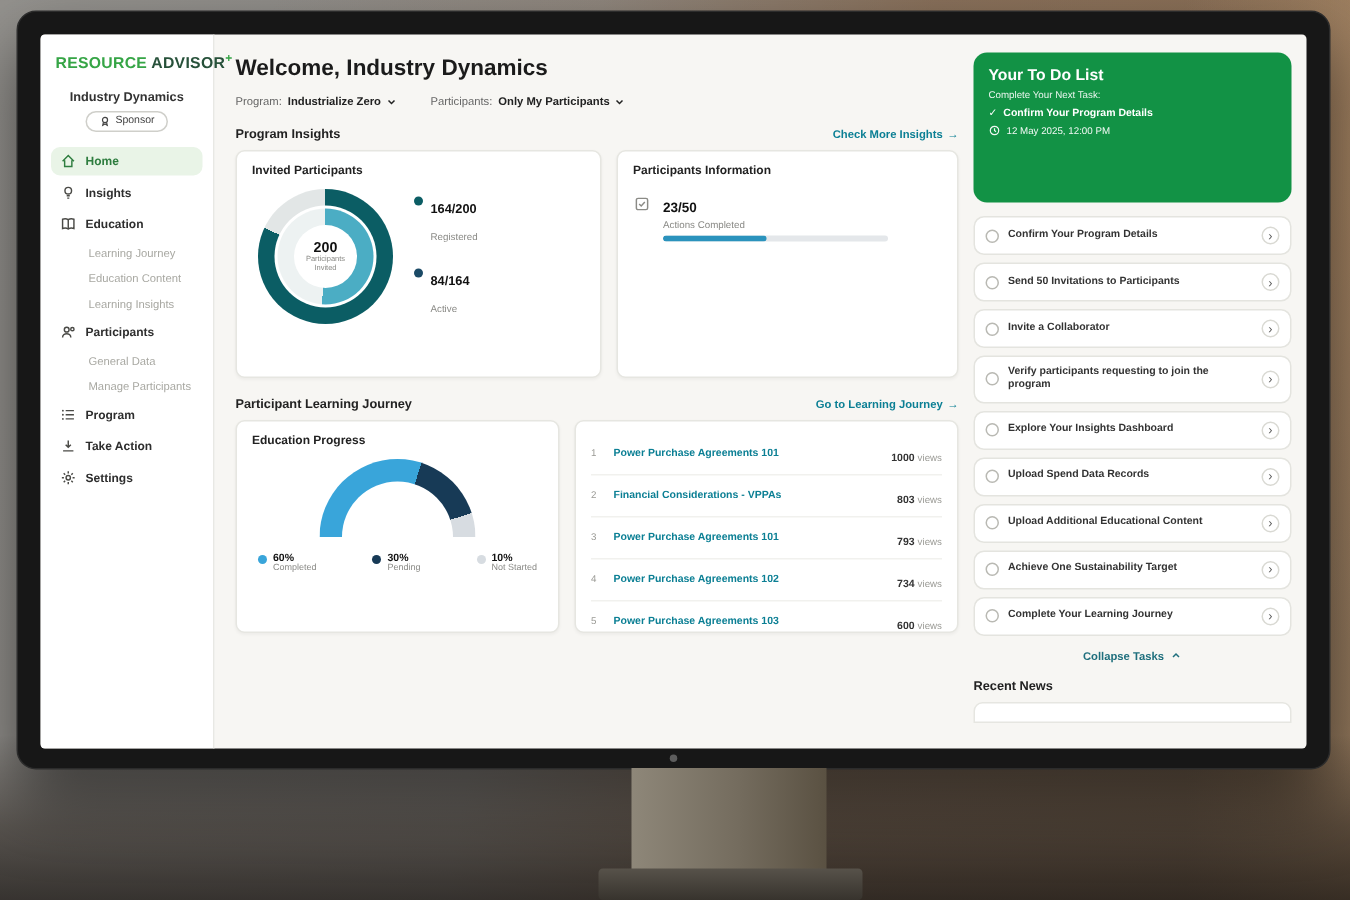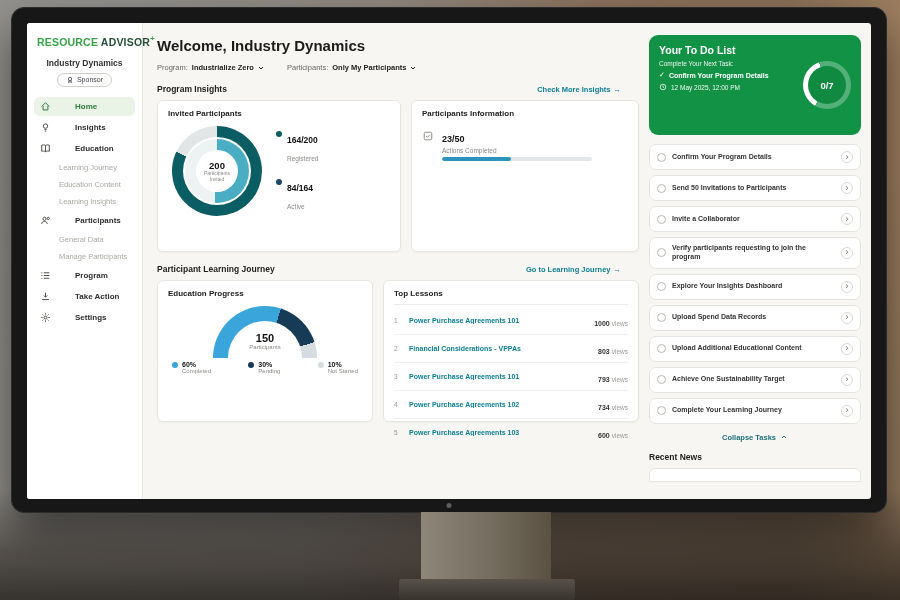--- a/index.html
+++ b/index.html
@@ -33,34 +33,34 @@
   
   .sidebar { width:116px; flex:none; background:#fff; border-right:1px solid #e8e8e4; padding:10px 7px 8px; }
   .logo { font-size:10.5px; font-weight:800; letter-spacing:.2px; margin:1px 0 10px 3px; white-space:nowrap; }
   .logo .p1 { color:#36a546; }
   .logo .p2 { color:#27513a; }
   .logo .plus { color:#36a546; font-size:8px; vertical-align:super; }
   .org-name { text-align:center; font-size:8.5px; font-weight:700; color:#333; margin-bottom:5px; }
   .badge { display:flex; align-items:center; gap:3px; width:fit-content; margin:0 auto 10px;
     border:1px solid #cfcfca; border-radius:10px; padding:2px 8px; font-size:7px; color:#444; background:#fff; }
   .nav { display:flex; flex-direction:column; gap:2px; }
-  .nav-item { display:flex; align-items:center; gap:24px; padding:4px 6px; border-radius:6px;
+  .nav-item { display:flex; align-items:center; gap:6px; padding:4px 6px; border-radius:6px;
     font-size:8px; font-weight:700; color:#2e2e2e; cursor:pointer; }
   .nav-item .nico { color:#4a4a46; display:flex; }
   .nav-item.active { background:#e9f4e7; color:#2e7d3f; }
   .nav-item.active .nico { color:#2e7d3f; }
   .nav-item.sub { padding:3px 6px 3px 25px; font-size:7.5px; font-weight:400; color:#a8a8a2; }
 
   
   .main { flex:1; padding:12px 10px 0 14px; overflow:hidden; }
   .h1 { font-size:15px; font-weight:700; color:#1b1b1b; margin:2px 0 9px; }
   .filters { display:flex; gap:22px; align-items:center; font-size:7.5px; color:#666; }
   .filter { display:flex; align-items:center; gap:4px; }
   .filter .fval { font-weight:700; color:#222; display:flex; align-items:center; gap:3px; cursor:pointer; }
-  .sect-head { display:flex; justify-content:space-between; align-items:center; margin:12px 18px 6px 0; }
+  .sect-head { display:flex; justify-content:space-between; align-items:center; margin:12px 0 6px 0; }
   .sect-title { font-size:8.5px; font-weight:700; color:#222; }
   .sect-link { font-size:7.5px; font-weight:700; color:#0b7f94; cursor:pointer; display:flex; gap:3px; align-items:center; }
   .cards-row { display:flex; gap:10px; }
   .card { background:#fff; border:1px solid #e6e6e1; border-radius:6px; padding:8px 10px;
     box-shadow:0 1px 2px rgba(0,0,0,.04); }
   .card-title { font-size:8px; font-weight:700; color:#222; margin-bottom:8px; }
 
   
   .card-invited { width:244px; height:152px; }
   .donut-wrap { display:flex; align-items:center; gap:14px; padding-left:4px; }
@@ -346,24 +346,20 @@
           <span>Go to Learning Journey</span>
           <span>→</span>
         </span>
       </div>
 
       <div class="cards-row">
 
         <div class="card card-edu">
           <div class="card-title">Education Progress</div>
           <div class="gauge" style="--a1: 108deg; --a2: 162deg;"></div>
-          <div class="gauge-center">
-            <div class="gv">150</div>
-            <div class="gl">Participants</div>
-          </div>
           <div class="gauge-legend">
             <div class="gleg">
               <div class="row1">
                   <span class="leg-dot" style="background:#39a5da"></span>
                   <span>60%</span>
                 </div>
               <div class="row2">Completed</div>
             </div>
             <div class="gleg">
               <div class="row1">
@@ -376,21 +372,20 @@
               <div class="row1">
                   <span class="leg-dot" style="background:#d7dce1"></span>
                   <span>10%</span>
                 </div>
               <div class="row2">Not Started</div>
             </div>
           </div>
         </div>
 
         <div class="card card-lessons">
-          <div class="card-title">Top Lessons</div>
           <div class="lesson-row">
             <span class="l-rank">1</span>
             <span class="l-title">Power Purchase Agreements 101</span>
             <span><span class="l-views">1000</span><span class="l-vword">views</span></span>
           </div>
           <div class="lesson-row">
             <span class="l-rank">2</span>
             <span class="l-title">Financial Considerations - VPPAs</span>
             <span><span class="l-views">803</span><span class="l-vword">views</span></span>
           </div>
@@ -425,23 +420,20 @@
           <div class="todo-date">
             <span>
                 <svg class="svgi" width="8" height="8" viewBox="0 0 16 16" fill="none" stroke="currentColor" stroke-width="1.6">
                   <circle cx="8" cy="8" r="5.6"></circle>
                   <path d="M8 5v3l2 1.6"></path>
                 </svg>
               </span>
             <span>12 May 2025, 12:00 PM</span>
           </div>
         </div>
-        <div class="ring">
-          <div class="ring-hole">0/7</div>
-        </div>
       </div>
 
       <div class="tasks">
         <div class="task">
           <span class="tcheck"></span>
           <span class="tlabel">Confirm Your Program Details</span>
           <span class="tgo">›</span>
         </div>
         <div class="task">
           <span class="tcheck"></span>

